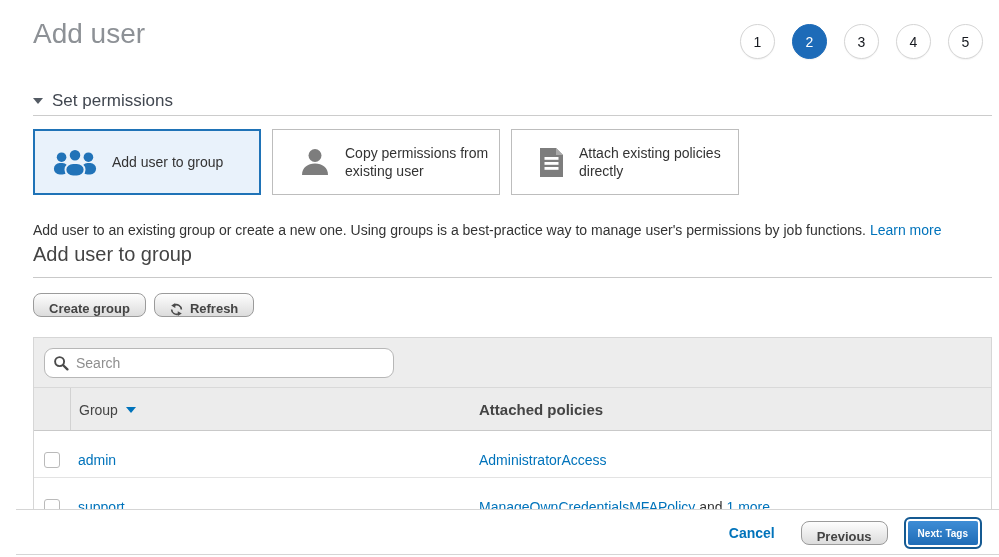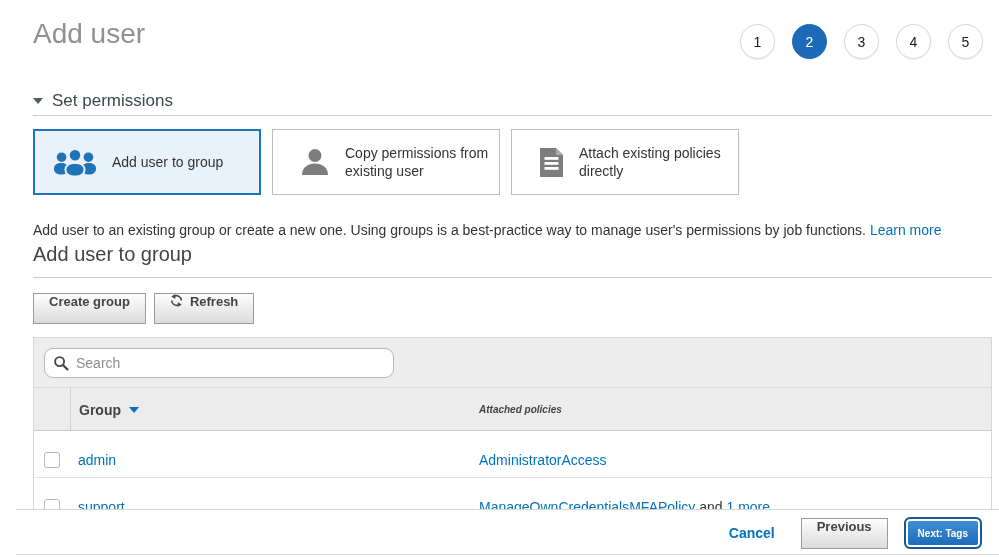--- a/index.html
+++ b/index.html
@@ -76,26 +76,26 @@
   
   .group-title {
     position: absolute; left: 33px; top: 243px;
     font-size: 20px; font-weight: 400; color: #444;
   }
   .action-buttons {
     position: absolute; left: 33px; top: 293px;
     display: flex; gap: 8px;
   }
   .btn {
-    height: 31px; padding: 0 15px;
+    height: 24px; padding: 0 15px;
     font-family: "Liberation Sans", sans-serif;
     font-size: 13px; font-weight: 700; color: #444;
     background: linear-gradient(#fdfdfd, #dcdcdc);
-    border: 1px solid #9b9b9b; border-radius: 0;
-    display: inline-flex; align-items: flex-start; gap: 7px;
+    border: 1px solid #9b9b9b; border-radius: 8px;
+    display: inline-flex; align-items: flex-end; gap: 7px;
     cursor: pointer;
   }
   
   .table-wrap {
     position: absolute; left: 33px; top: 337px; width: 959px;
     border: 1px solid #d6d6d6;
   }
   .table-toolbar {
     position: relative; height: 50px; background: #ededed;
     border-bottom: 1px solid #d9d9d9;
@@ -119,30 +119,30 @@
   .table-header {
     position: relative; height: 43px; background: #ececec;
     border-bottom: 1px solid #c9c9c9;
   }
   .checkbox-col-divider {
     position: absolute; left: 36px; top: 0; bottom: 0; width: 1px; background: #d2d2d2;
   }
   .th-group {
     position: absolute; left: 45px; top: 0; height: 43px;
     display: flex; align-items: center; gap: 8px;
-    font-size: 14px; font-weight: 700; color: #444; cursor: pointer;
+    font-size: 14px; font-weight: 400; color: #444; cursor: pointer;
   }
   .tri-down-blue {
     width: 0; height: 0;
     border-left: 5px solid transparent; border-right: 5px solid transparent;
     border-top: 6px solid #0073bb;
   }
   .th-policies {
     position: absolute; left: 445px; top: 0; line-height: 43px;
-    font-size: 10px; font-weight: 700; color: #444; font-style: italic;
+    font-size: 15px; font-weight: 700; color: #444;
   }
   .trow {
     position: relative; height: 35px; background: #fff;
     border-bottom: 1px solid #e3e3e3;
     margin-top: 12px;
   }
   .trow:last-child { border-bottom: none; }
   .row-checkbox {
     position: absolute; left: 10px; top: 9px; width: 16px; height: 16px;
     border: 1px solid #bababa; border-radius: 3px; background: #fff; cursor: pointer;

